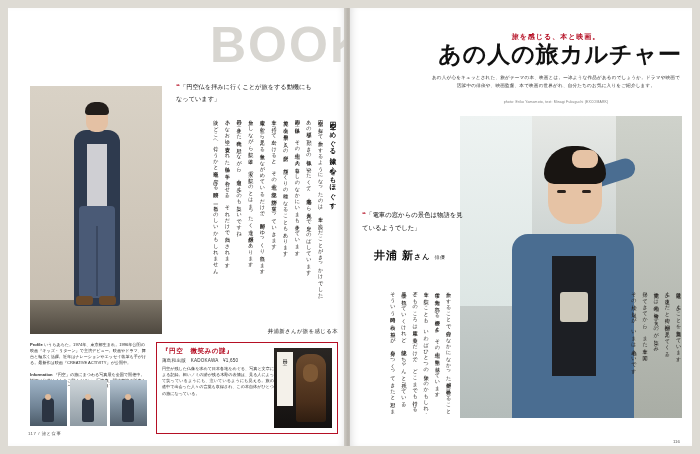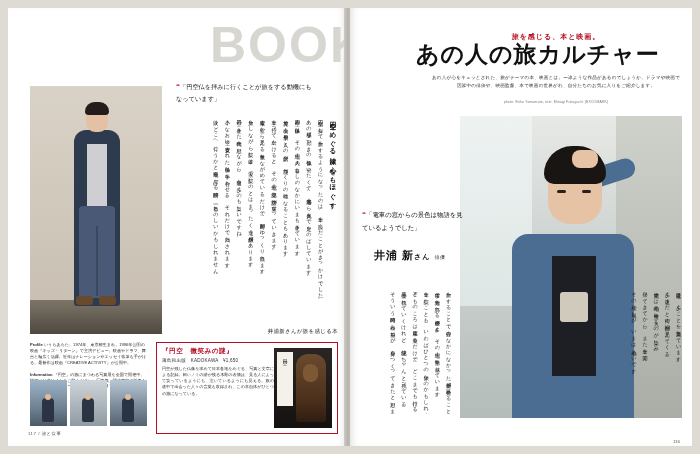--- a/index.html
+++ b/index.html
@@ -281,21 +281,21 @@
     font-size: 7px;
     font-weight: bold;
     color: #b50f24;
     letter-spacing: 1px;
   }
   .title-right {
     position: absolute;
     left: 416px;
     top: 42px;
     width: 266px;
-    text-align: left;
+    text-align: right;
     font-size: 23px;
     font-weight: bold;
     color: #111;
     letter-spacing: 1px;
     line-height: 1.1;
   }
   .lede-right {
     position: absolute;
     left: 430px;
     top: 74px;

